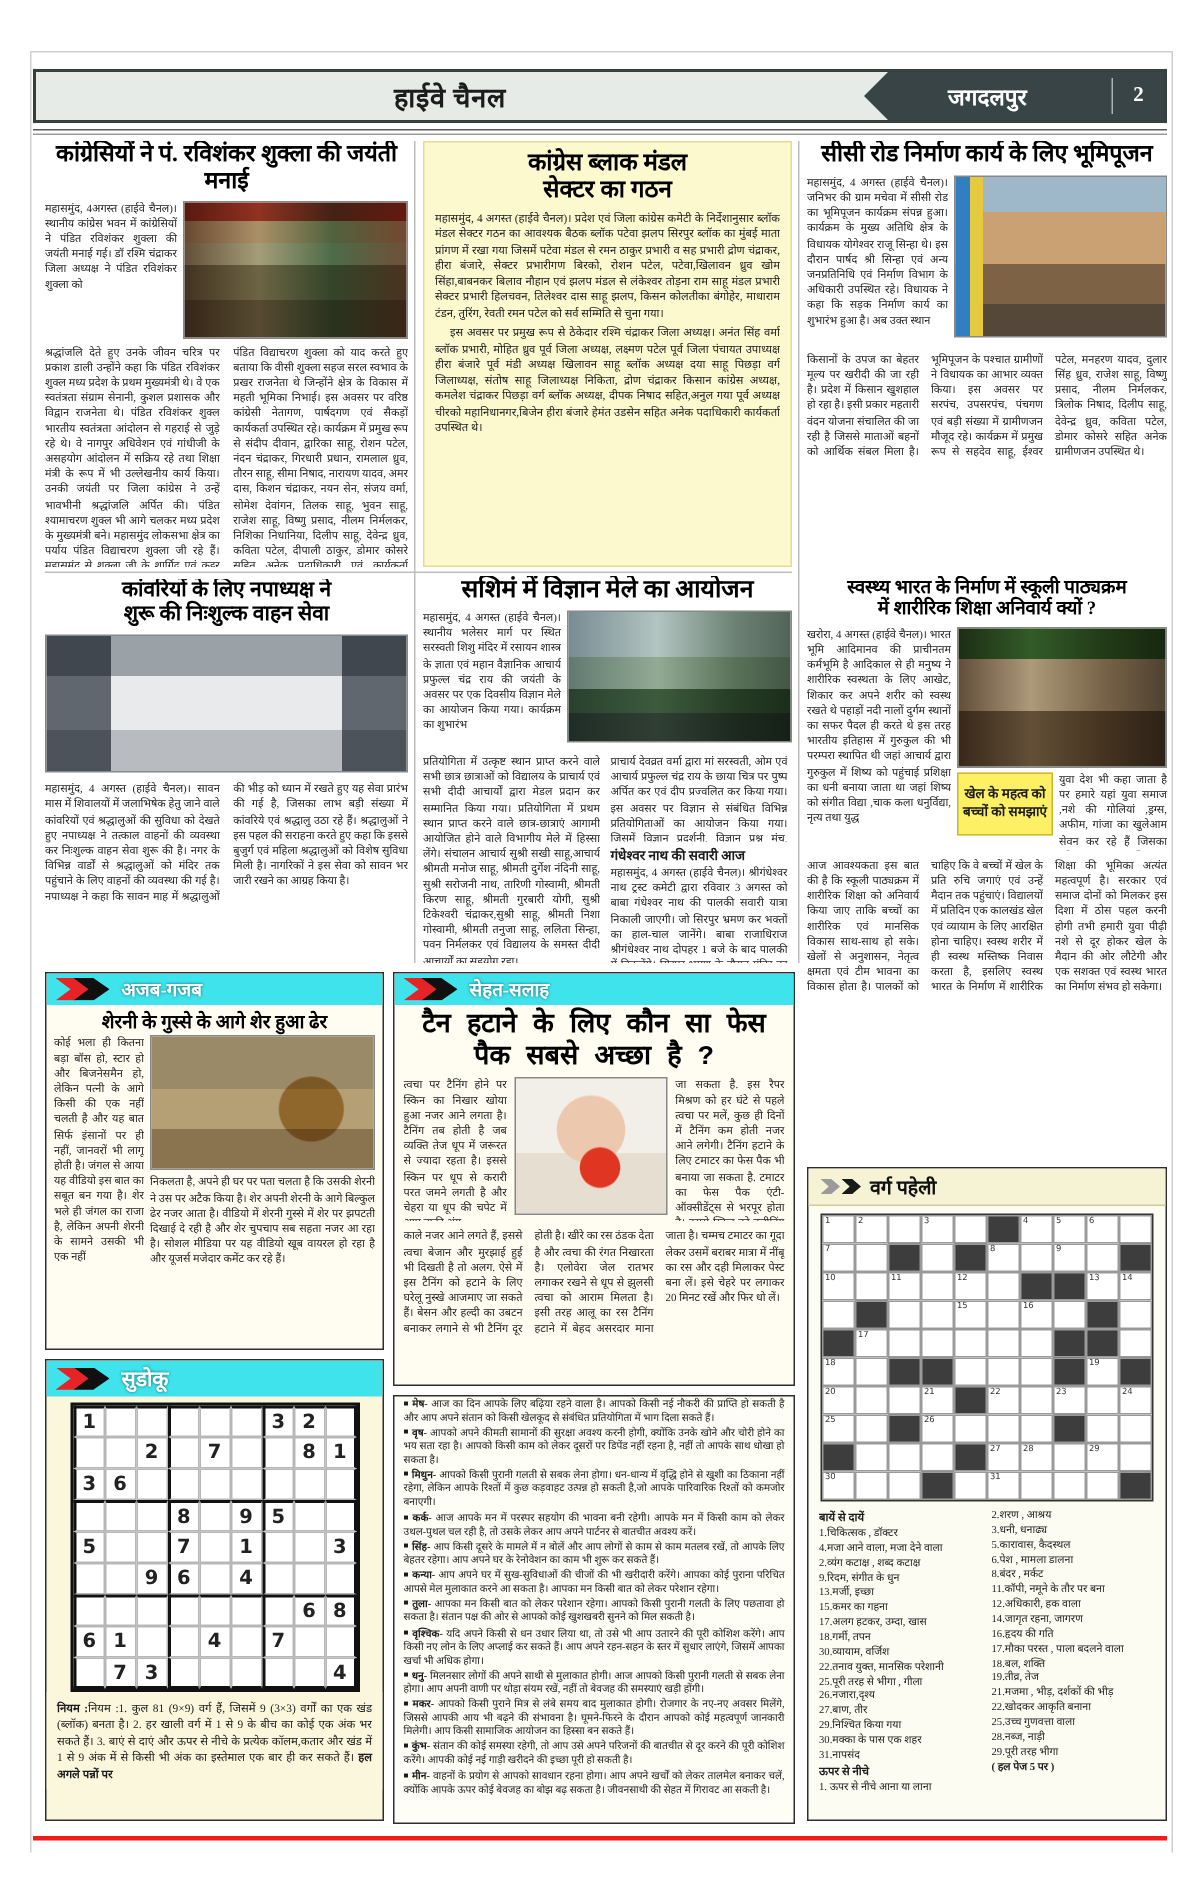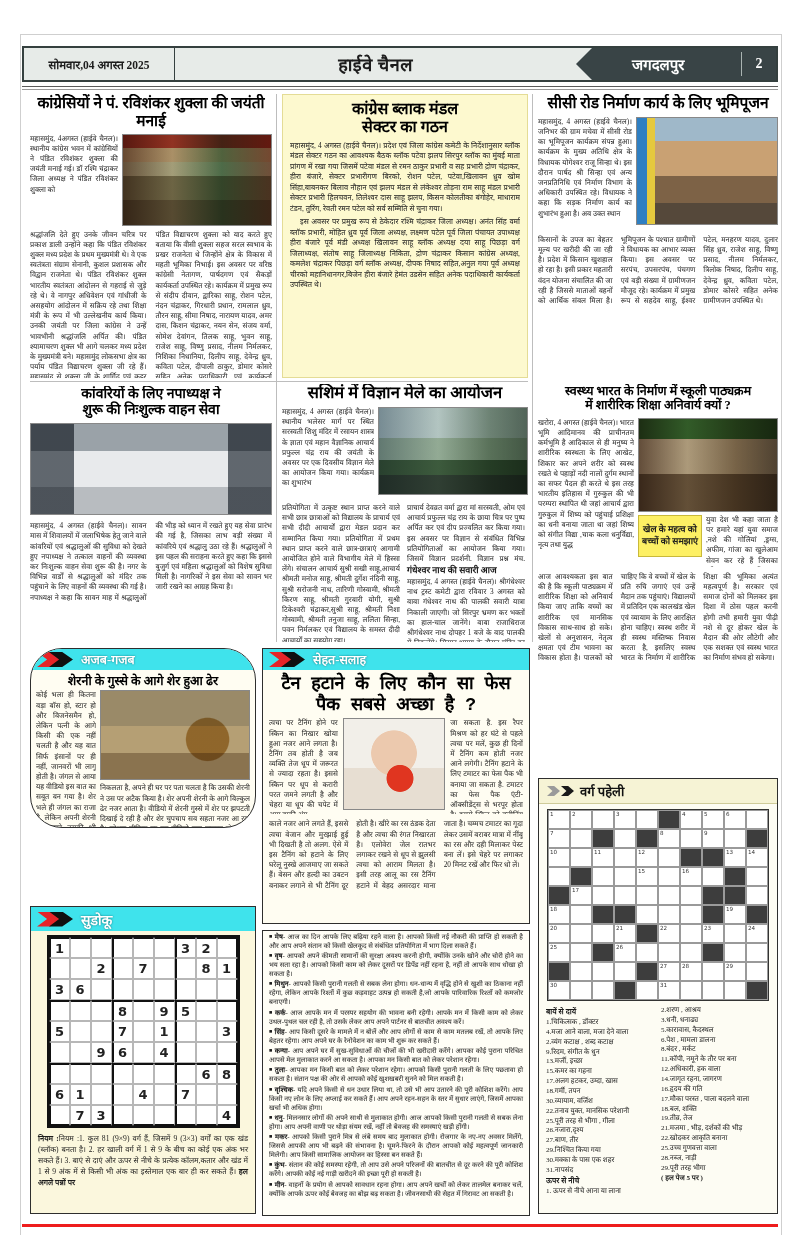--- a/index.html
+++ b/index.html
@@ -97,21 +97,20 @@
 
   .red-rule{left:22px;top:1224px;width:756px;height:3px;background:#ee1c1c;}
 </style>
 </head>
 <body>
 
 <div class="page">
   <div class="abs sheet"></div>
 
   <div class="abs hdr">
-    <div class="hdr-date">सोमवार,04 अगस्त 2025</div>
     <div class="hdr-title">हाईवे चैनल</div>
     <div class="hdr-right">
       <div class="hdr-city">जगदलपुर</div>
       <div class="hdr-sep"></div>
       <div class="hdr-pg">2</div>
     </div>
   </div>
   <div class="abs dbl-rule"></div>
 
   <div class="abs vdiv" style="left:276px;top:94px;height:548px;"></div>
@@ -175,21 +174,21 @@
         <div class="photo p-f" style="width:140px;height:94px;"></div>
         <div style="display:flex;gap:4px;margin-top:3px;">
           <div class="pullquote" style="width:64px;height:42px;">खेल के महत्व को बच्चों को समझाएं</div>
           <div class="body" style="width:72px;height:52px;">युवा देश भी कहा जाता है पर हमारे यहां युवा समाज ,नशे की गोलियां ,ड्रग्स, अफीम, गांजा का खुलेआम सेवन कर रहे हैं जिसका परिणाम यह हुआ कि युवा पीढ़ी पूरी तरह नशे के आदी हो रहे हैं , तन ,मन और मस्तिष्क तथा स्वास्थ्य का ह्रास हो रहा है क्यों हमारी ग्रामीण व्यवस्था</div>
         </div>
       </div>
     </div>
     <div class="body cols3" style="margin-top:4px;height:188px;">आज आवश्यकता इस बात की है कि स्कूली पाठ्यक्रम में शारीरिक शिक्षा को अनिवार्य किया जाए ताकि बच्चों का शारीरिक एवं मानसिक विकास साथ-साथ हो सके। खेलों से अनुशासन, नेतृत्व क्षमता एवं टीम भावना का विकास होता है। पालकों को चाहिए कि वे बच्चों में खेल के प्रति रुचि जगाएं एवं उन्हें मैदान तक पहुंचाएं। विद्यालयों में प्रतिदिन एक कालखंड खेल एवं व्यायाम के लिए आरक्षित होना चाहिए। स्वस्थ शरीर में ही स्वस्थ मस्तिष्क निवास करता है, इसलिए स्वस्थ भारत के निर्माण में शारीरिक शिक्षा की भूमिका अत्यंत महत्वपूर्ण है। सरकार एवं समाज दोनों को मिलकर इस दिशा में ठोस पहल करनी होगी तभी हमारी युवा पीढ़ी नशे से दूर होकर खेल के मैदान की ओर लौटेगी और एक सशक्त एवं स्वस्थ भारत का निर्माण संभव हो सकेगा।</div>
   </div>
 
-  <div class="abs sbox" style="left:30px;top:648px;width:226px;height:180px;overflow:hidden;border-radius:32px;">
+  <div class="abs sbox" style="left:30px;top:648px;width:226px;height:252px;overflow:hidden;">
     <div class="secbar">
       <span style="display:flex;">
           <span class="chev red"></span>
           <span class="chev blk"></span>
         </span>
       <span class="t">अजब-गजब</span>
     </div>
     <div class="hl" style="font-size:12.5px;margin:4px 4px 2px;">शेरनी के गुस्से के आगे शेर हुआ ढेर</div>
     <div style="display:flex;gap:4px;padding:0 5px;">
       <div class="body" style="width:62px;height:168px;">कोई भला ही कितना बड़ा बॉस हो, स्टार हो और बिजनेसमैन हो, लेकिन पत्नी के आगे किसी की एक नहीं चलती है और यह बात सिर्फ इंसानों पर ही नहीं, जानवरों भी लागू होती है। जंगल से आया यह वीडियो इस बात का सबूत बन गया है। शेर भले ही जंगल का राजा है, लेकिन अपनी शेरनी के सामने उसकी भी एक नहीं</div>

